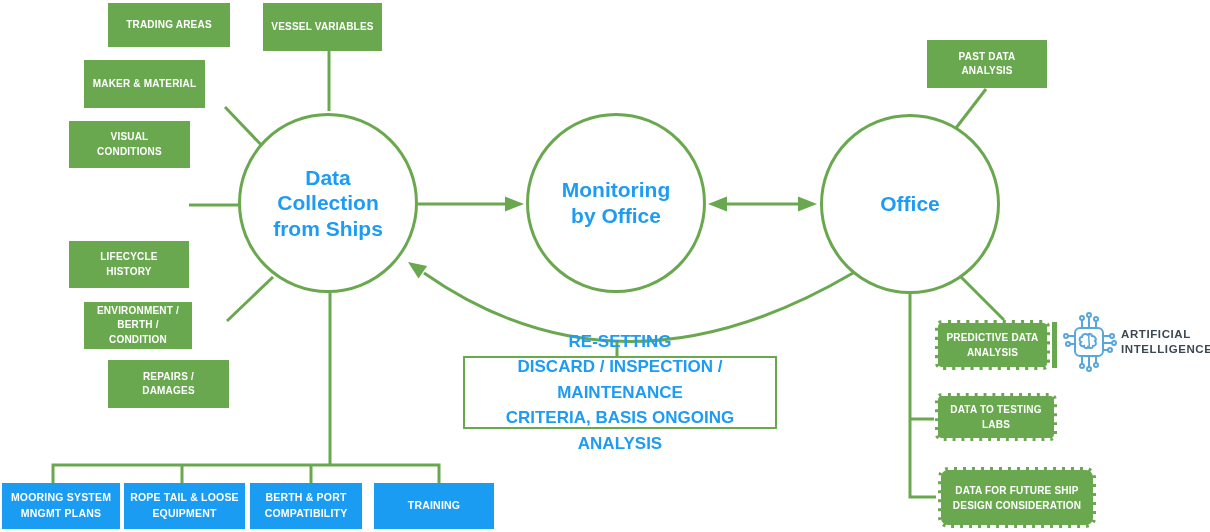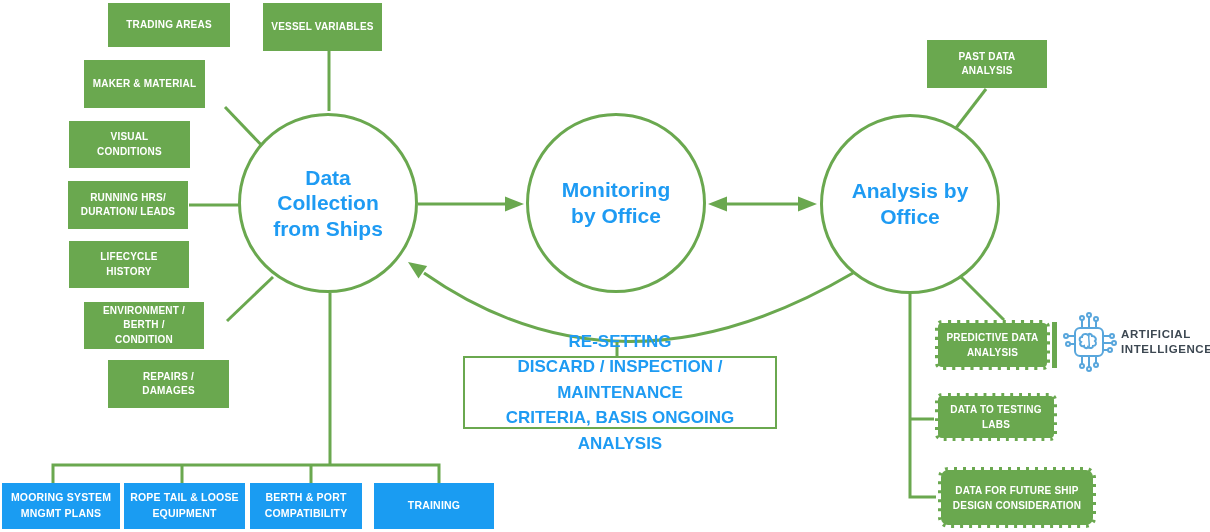--- a/index.html
+++ b/index.html
@@ -16,21 +16,21 @@
     font-weight:bold;font-size:10px;letter-spacing:.2px;line-height:1.45;
     display:flex;align-items:center;justify-content:center;text-align:center;
     padding:2px 8px;
   }
   .b-trading{left:108px;top:3px;width:122px;height:44px;}
   .b-vessel{left:263px;top:3px;width:119px;height:48px;}
   .b-maker{left:84px;top:60px;width:121px;height:48px;}
   .b-visual{left:69px;top:121px;width:121px;height:47px;text-align:center;}
   .b-running{left:68px;top:181px;width:120px;height:48px;}
   .b-lifecycle{left:69px;top:241px;width:120px;height:47px;}
-  .b-environment{left:84px;top:302px;width:120px;height:47px;padding:2px 10px;}
+  .b-environment{left:84px;top:302px;width:108px;height:47px;padding:2px 10px;}
   .b-repairs{left:108px;top:360px;width:121px;height:48px;}
   .b-pastdata{left:927px;top:40px;width:120px;height:48px;}
 
   
   .dashed{
     border:3px dashed #ffffff;border-radius:7px;padding:2px 3px;line-height:1.5;
   }
   .b-predictive{left:935px;top:320px;width:115px;height:50px;}
   .accent-bar{position:absolute;z-index:2;left:1052px;top:322px;width:5px;height:46px;background:#6AA84F;}
   .b-testing{left:935px;top:393px;width:122px;height:48px;}
@@ -98,21 +98,20 @@
       <polygon points="708,204 727,196.5 727,211.5"></polygon>
       <polygon points="817,204 798,196.5 798,211.5"></polygon>
       <polygon points="408,262 418.5,278.5 427.1,266.1"></polygon>
     </g>
   </svg>
 
   <div class="gbox b-trading">TRADING AREAS</div>
   <div class="gbox b-vessel">VESSEL VARIABLES</div>
   <div class="gbox b-maker">MAKER &amp; MATERIAL</div>
   <div class="gbox b-visual">VISUAL CONDITIONS</div>
-  <div class="gbox b-running">RUNNING HRS/ DURATION/ LEADS</div>
   <div class="gbox b-lifecycle">LIFECYCLE HISTORY</div>
   <div class="gbox b-environment">ENVIRONMENT / BERTH / CONDITION</div>
   <div class="gbox b-repairs">REPAIRS / DAMAGES</div>
 
   <div class="gbox b-pastdata">PAST DATA ANALYSIS</div>
   <div class="gbox dashed b-predictive">PREDICTIVE DATA ANALYSIS</div>
   <div class="accent-bar"></div>
   <div class="gbox dashed b-testing">DATA TO TESTING LABS</div>
   <div class="gbox dashed b-future">DATA FOR FUTURE SHIP DESIGN CONSIDERATION</div>
 
@@ -124,21 +123,20 @@
     </div>
   </div>
   <div class="circle c-mon">
     <div class="clabel">
       <div>Monitoring</div>
       <div>by Office</div>
     </div>
   </div>
   <div class="circle c-an">
     <div class="clabel">
-      <div>Analysis by</div>
       <div>Office</div>
     </div>
   </div>
 
   <div class="resetting">
     <div>RE-SETTING</div>
     <div>DISCARD / INSPECTION / MAINTENANCE</div>
     <div>CRITERIA, BASIS ONGOING ANALYSIS</div>
   </div>
 

